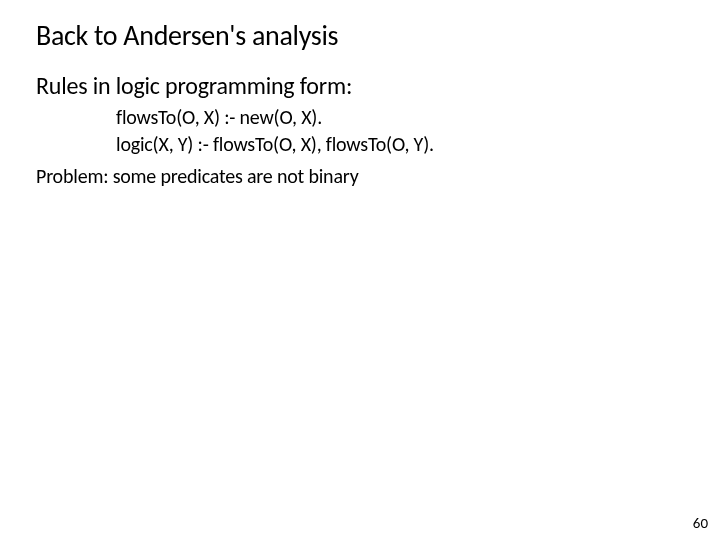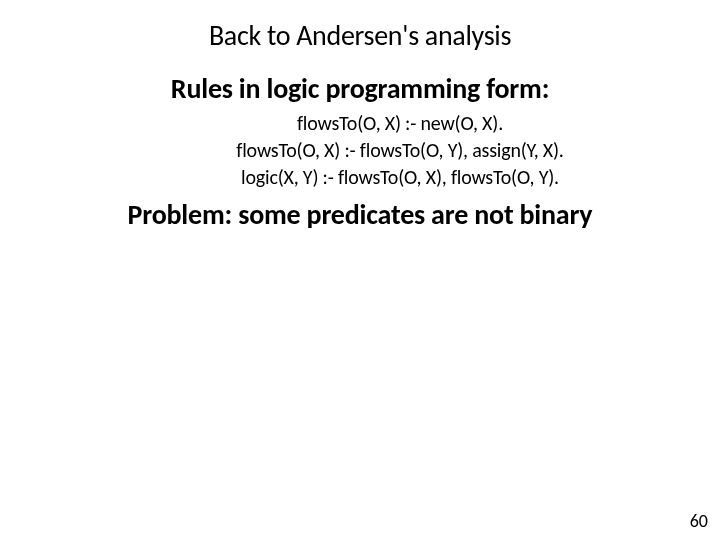--- a/index.html
+++ b/index.html
@@ -14,65 +14,63 @@
       font-family: Calibri, 'Segoe UI', sans-serif;
       color: #000000;
       position: relative;
       overflow: hidden;
     }
     .slide {
       width: 100%;
       height: 100%;
       padding: 18px 36px;
       position: relative;
-      text-align: center;
     }
     .title {
       font-size: 28px;
       font-weight: 400;
       margin-bottom: 18px;
       letter-spacing: -0.3px;
     }
     .subtitle {
-      font-size: 28px;
-      font-weight: 700;
+      font-size: 24px;
+      font-weight: 400;
       margin-bottom: 4px;
       letter-spacing: -0.2px;
     }
     .rules-block {
       margin-left: 40px;
       margin-bottom: 6px;
     }
     .rule-line {
       font-size: 20px;
       font-weight: 400;
       line-height: 1.35;
       letter-spacing: -0.2px;
       white-space: nowrap;
       margin-left: 40px;
     }
     .problem {
-      font-size: 28px;
-      font-weight: 700;
+      font-size: 20px;
+      font-weight: 400;
       letter-spacing: -0.2px;
     }
     .page-num {
       position: absolute;
       right: 12px;
       bottom: 8px;
-      font-size: 18px;
+      font-size: 15px;
       color: #000;
     }
   </style>
 </head>
 <body>
 
 <div class="slide">
   <h1 class="title">Back to Andersen's analysis</h1>
   <div class="subtitle">Rules in logic programming form:</div>
   <div class="rules-block">
     <div class="rule-line">flowsTo(O, X) :- new(O, X).</div>
-    <div class="rule-line">flowsTo(O, X) :- flowsTo(O, Y), assign(Y, X).</div>
     <div class="rule-line">logic(X, Y)   :- flowsTo(O, X), flowsTo(O, Y).</div>
   </div>
   <div class="problem">Problem: some predicates are not binary</div>
   <div class="page-num">60</div>
 </div>
 
 </body></html>

